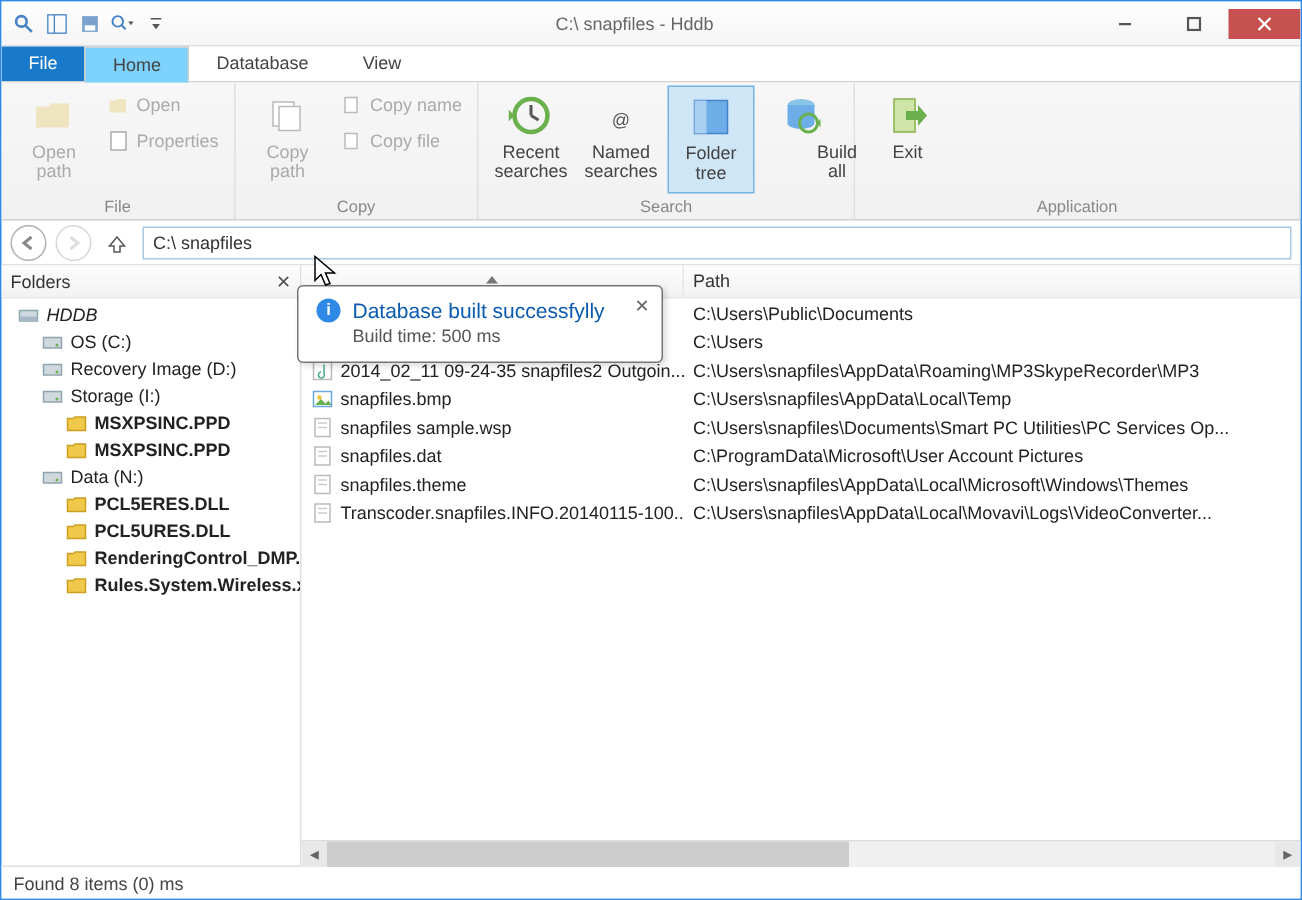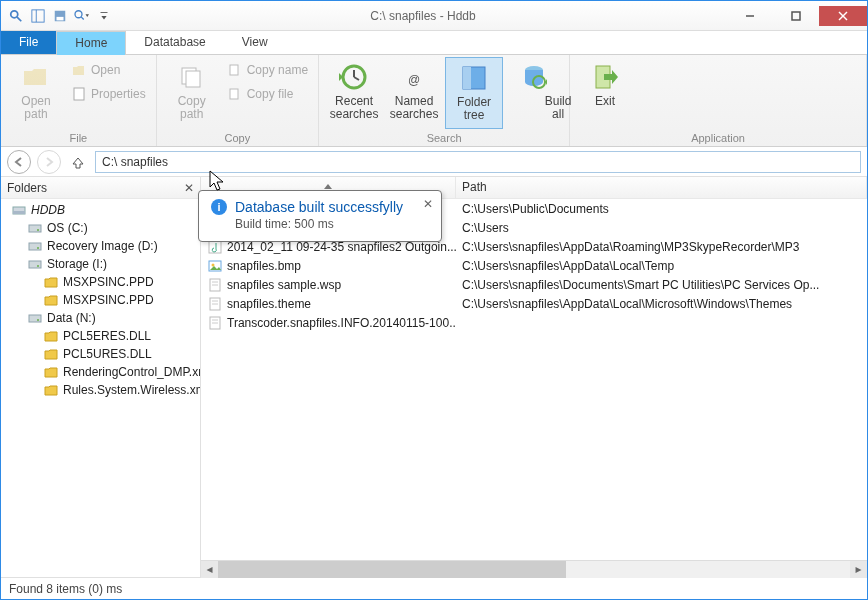--- a/index.html
+++ b/index.html
@@ -41,21 +41,21 @@
 .addrbox { flex: 1; height: 22px; border: 1px solid #a8c8e4; display: flex; align-items: center; padding: 0 6px; color: #333; }
 
 
 .main { display: flex; height: 400px; }
 .folders { width: 200px; border-right: 1px solid #e0e0e0; display: flex; flex-direction: column; }
 .folders-hd { height: 22px; border-bottom: 1px solid #e8e8e8; background: linear-gradient(#fdfdfd, #f2f2f2); padding: 3px 6px; color: #333; display: flex; align-items: center; justify-content: space-between; }
 .folders-hd .xbtn { color: #555; }
 .tree { flex: 1; padding: 2px 0; overflow: hidden; }
 .treeitem { display: flex; align-items: center; gap: 4px; height: 18px; padding: 0 4px; color: #222; white-space: nowrap; }
 .treeitem .ticon { width: 16px; height: 16px; display: flex; align-items: center; justify-content: center; }
-.ti-1 { padding-left: 10px; font-style: italic; } .ti-2 { padding-left: 26px; text-align: right; } .ti-3 { padding-left: 42px; }
+.ti-1 { padding-left: 10px; font-style: italic; } .ti-2 { padding-left: 26px; text-align: right; } .ti-3 { padding-left: 42px; font-weight: bold; }
 
 .list { flex: 1; display: flex; flex-direction: column; position: relative; }
 .list-hd { height: 22px; border-bottom: 1px solid #e8e8e8; background: linear-gradient(#fdfdfd, #f2f2f2); display: flex; }
 .list-hd .col { padding: 3px 6px; color: #333; border-right: 1px solid #e8e8e8; }
 .col-name { width: 255px; text-align: center; } .col-path { flex: 1; }
 .rows { flex: 1; overflow: hidden; position: relative; }
 .row { display: flex; height: 19px; align-items: center; color: #222; }
 .row .cname { width: 255px; display: flex; align-items: center; gap: 4px; padding-left: 6px; white-space: nowrap; overflow: hidden; text-overflow: ellipsis; }
 .row .ficon { width: 16px; height: 16px; display: flex; align-items: center; justify-content: center; flex-shrink: 0; }
 .row .cpath { flex: 1; padding-left: 6px; white-space: nowrap; overflow: hidden; text-overflow: ellipsis; }
@@ -473,35 +473,49 @@
         </div>
         <div class="row">
           <div class="cname">
             <span class="ficon">
               <svg width="16" height="16">
                 <rect x="3" y="2" width="10" height="12" fill="#fff" stroke="#bbb"></rect>
                 <line x1="5" y1="5" x2="11" y2="5" stroke="#ccc"></line>
                 <line x1="5" y1="8" x2="11" y2="8" stroke="#ccc"></line>
               </svg>
             </span>
-            <span>snapfiles.theme</span>
-          </div>
-          <div class="cpath">C:\Users\snapfiles\AppData\Local\Microsoft\Windows\Themes</div>
+            <span>snapfiles.dat</span>
+          </div>
+          <div class="cpath">C:\ProgramData\Microsoft\User Account Pictures</div>
         </div>
         <div class="row">
           <div class="cname">
             <span class="ficon">
               <svg width="16" height="16">
                 <rect x="3" y="2" width="10" height="12" fill="#fff" stroke="#bbb"></rect>
                 <line x1="5" y1="5" x2="11" y2="5" stroke="#ccc"></line>
                 <line x1="5" y1="8" x2="11" y2="8" stroke="#ccc"></line>
               </svg>
             </span>
+            <span>snapfiles.theme</span>
+          </div>
+          <div class="cpath">C:\Users\snapfiles\AppData\Local\Microsoft\Windows\Themes</div>
+        </div>
+        <div class="row">
+          <div class="cname">
+            <span class="ficon">
+              <svg width="16" height="16">
+                <rect x="3" y="2" width="10" height="12" fill="#fff" stroke="#bbb"></rect>
+                <line x1="5" y1="5" x2="11" y2="5" stroke="#ccc"></line>
+                <line x1="5" y1="8" x2="11" y2="8" stroke="#ccc"></line>
+              </svg>
+            </span>
             <span>Transcoder.snapfiles.INFO.20140115-100...</span>
           </div>
+          <div class="cpath">C:\Users\snapfiles\AppData\Local\Movavi\Logs\VideoConverter...</div>
         </div>
       </div>
     <div class="hscroll">
       <div class="arrow">◂</div>
       <div class="track">
           <div class="thumb"></div>
         </div>
       <div class="arrow">▸</div>
     </div>
   </div>

